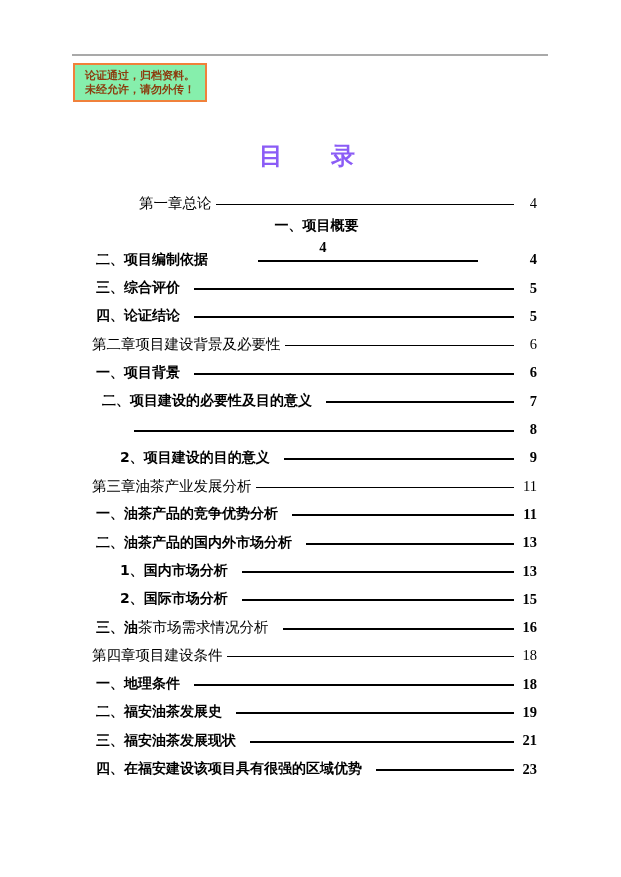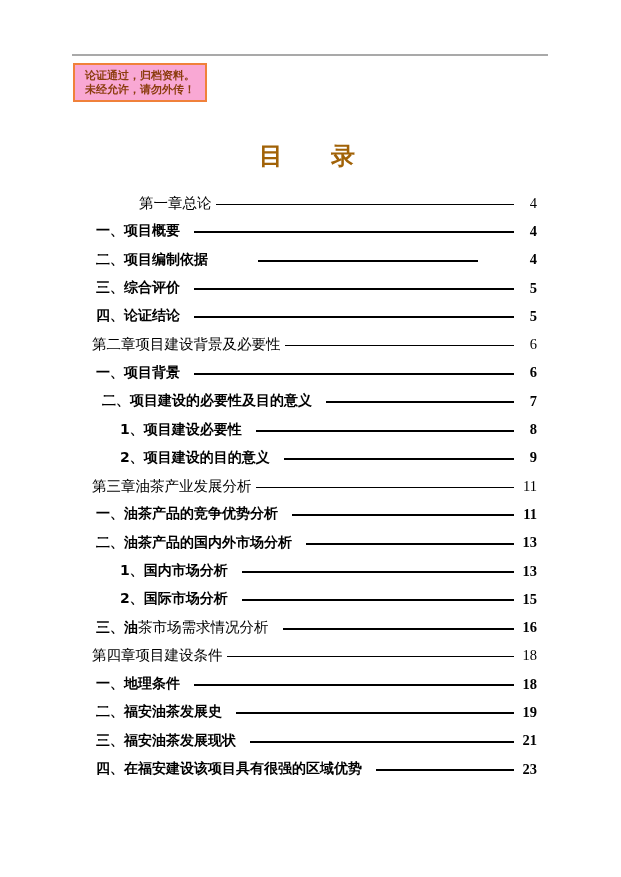--- a/index.html
+++ b/index.html
@@ -15,39 +15,39 @@
     position: absolute;
     left: 72px; top: 54px;
     width: 476px; height: 0;
     border-top: 2px solid #a9a9a9;
   }
   .stamp {
     position: absolute;
     left: 73px; top: 63px;
     width: 126px;
     padding: 3px 2px 4px 2px;
-    background: #f9a8d4;
+    background: #86efac;
     border: 2px solid #f0813b;
     text-align: center;
     font-family: "Liberation Sans", "DejaVu Sans", sans-serif;
     font-weight: bold;
     font-size: 11px;
     line-height: 14px;
     color: #8c3d0f;
   }
   .toc-title {
     position: absolute;
     left: 72px; top: 140px;
     width: 470px;
     margin: 0;
     text-align: center;
     font-family: "Liberation Serif", "DejaVu Serif", serif;
     font-size: 24px;
     font-weight: bold;
-    color: #a16207;
+    color: #8b5cf6;
   }
   .toc {
     position: absolute;
     left: 92px; top: 189px;
     width: 445px;
   }
   .toc-row {
     display: flex;
     align-items: center;
     height: 28.3px;
@@ -89,21 +89,21 @@
 </div>
 
 <h1 class="toc-title">目　　录</h1>
 
 <div class="toc" id="toc">
     <div class="toc-row" style="padding-left: 0px; margin-left: 47px;">
       <span class="part-serif">第一章总论</span>
       <span class="leader"></span>
       <span class="pageno">4</span>
     </div>
-    <div class="toc-row" style="padding-left: 4px;">
+    <div class="toc-row" style="padding-left: 4px; flex-direction: column;">
       <span class="part-bold">一、项目概要</span>
       <span class="leader thick"></span>
       <span class="pageno bold-num">4</span>
     </div>
     <div class="toc-row" style="padding-left: 4px; gap: 36px;">
       <span class="part-bold">二、项目编制依据</span>
       <span class="leader thick"></span>
       <span class="pageno bold-num">4</span>
     </div>
     <div class="toc-row" style="padding-left: 4px;">
@@ -125,21 +125,20 @@
       <span class="part-bold">一、项目背景</span>
       <span class="leader thick"></span>
       <span class="pageno bold-num">6</span>
     </div>
     <div class="toc-row" style="padding-left: 10px;">
       <span class="part-bold">二、项目建设的必要性及目的意义</span>
       <span class="leader thick"></span>
       <span class="pageno bold-num">7</span>
     </div>
     <div class="toc-row" style="padding-left: 28px;">
-      <span class="part-bold">1、项目建设必要性</span>
       <span class="leader thick"></span>
       <span class="pageno bold-num">8</span>
     </div>
     <div class="toc-row" style="padding-left: 28px;">
       <span class="part-bold">2、项目建设的目的意义</span>
       <span class="leader thick"></span>
       <span class="pageno bold-num">9</span>
     </div>
     <div class="toc-row" style="padding-left: 0px;">
       <span class="part-serif">第三章油茶产业发展分析</span>

